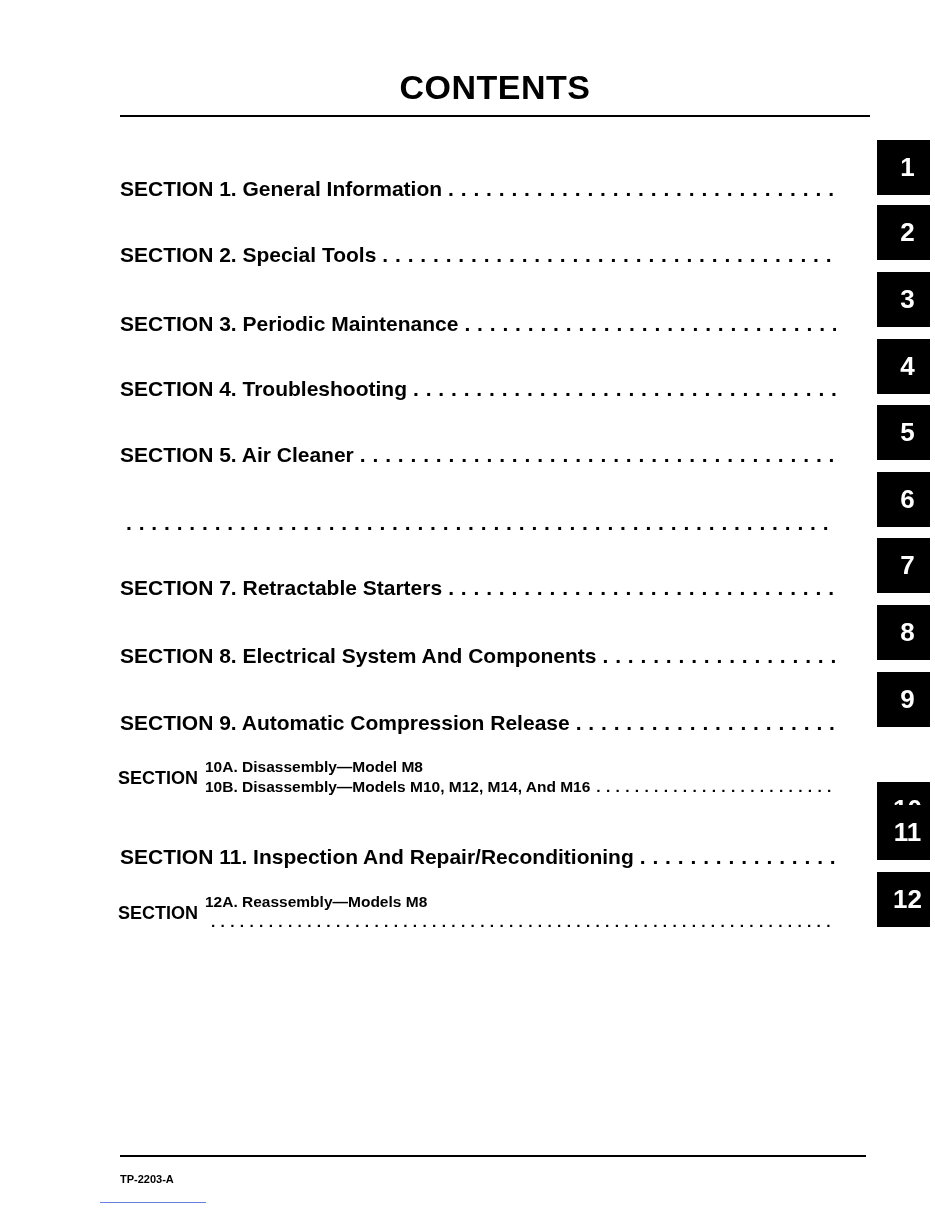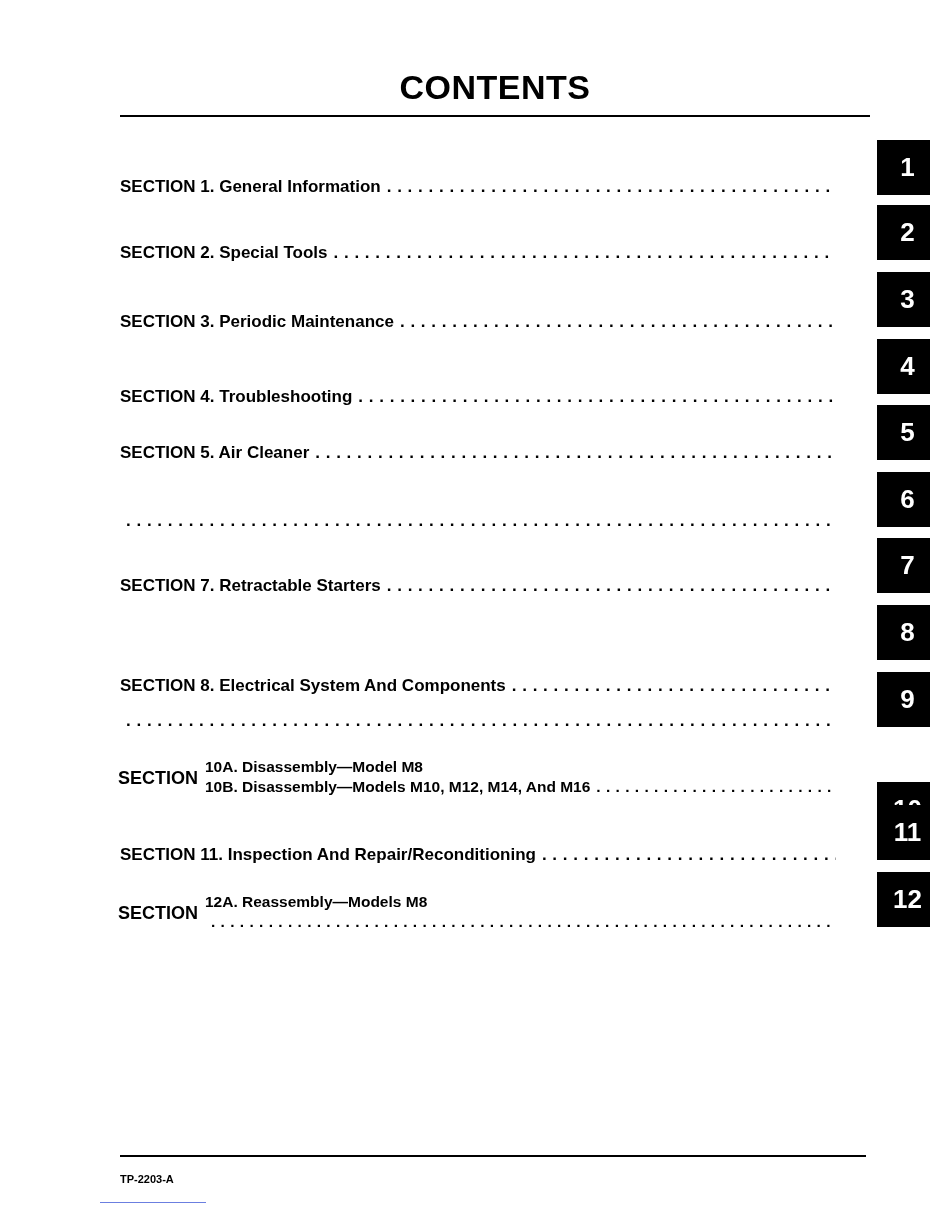--- a/index.html
+++ b/index.html
@@ -1,21 +1,21 @@
 <!DOCTYPE html>
 <html><head>
 <meta charset="utf-8">
 <style>
   html, body { margin:0; padding:0; background:#fff; }
   body { width:935px; height:1210px; position:relative; overflow:hidden;
          font-family:"Liberation Sans", sans-serif; color:#000; }
   .title { position:absolute; left:0; width:990px; top:68px; text-align:center;
            font-weight:bold; font-size:34px; letter-spacing:0.5px; }
   .top-rule { position:absolute; left:120px; top:115px; width:750px; height:2px; background:#000; }
-  .entry { position:absolute; left:120px; width:716px; font-weight:bold; font-size:17px;
+  .entry { position:absolute; left:120px; width:716px; font-weight:bold; font-size:21px;
            display:flex; align-items:baseline; white-space:nowrap; }
   .entry .leader { flex:1; overflow:hidden; margin-left:6px; letter-spacing:3.2px; font-weight:bold; }
   .entry .leader::before { content:". . . . . . . . . . . . . . . . . . . . . . . . . . . . . . . . . . . . . . . . . . . . . . . . . . . . . . . . . . . . . . . . . . . . . . . . . . . . . . . . . . . . . . ."; letter-spacing:0; word-spacing:1px; }
   .multi { position:absolute; left:118px; width:718px; font-weight:bold; font-size:15.5px; }
   .multi .sec { position:absolute; left:0; top:10px; font-size:18px; }
   .multi .l1 { position:absolute; left:87px; top:0; }
   .multi .l2 { position:absolute; left:87px; top:20px; width:631px; display:flex; align-items:baseline; white-space:nowrap; }
   .multi .leader { flex:1; overflow:hidden; margin-left:6px; }
   .multi .leader::before { content:". . . . . . . . . . . . . . . . . . . . . . . . . . . . . . . . . . . . . . . . . . . . . . . . . . . . . . . . . . . . . . . . . . . ."; word-spacing:1px; }
   .tab { position:absolute; left:877px; width:53px; height:55px; background:#000; color:#fff;
@@ -35,40 +35,41 @@
     <span class="leader"></span>
   </div>
 <div class="entry" style="top:243px">
     <span>SECTION 2. Special Tools</span>
     <span class="leader"></span>
   </div>
 <div class="entry" style="top:312px">
     <span>SECTION 3. Periodic Maintenance</span>
     <span class="leader"></span>
   </div>
-<div class="entry" style="top:387px">
+<div class="entry" style="top:377px">
     <span>SECTION 4. Troubleshooting</span>
     <span class="leader"></span>
   </div>
 <div class="entry" style="top:443px">
     <span>SECTION 5. Air Cleaner</span>
     <span class="leader"></span>
   </div>
 <div class="entry" style="top:511px">
     <span class="leader"></span>
   </div>
 <div class="entry" style="top:576px">
     <span>SECTION 7. Retractable Starters</span>
     <span class="leader"></span>
   </div>
-<div class="entry" style="top:676px">
+<div class="entry" style="top:644px">
     <span>SECTION 8. Electrical System And Components</span>
     <span class="leader"></span>
   </div>
 <div class="entry" style="top:711px">
+    <span>SECTION 9. Automatic Compression Release</span>
     <span class="leader"></span>
   </div>
 
 <div class="multi" style="top:758px">
   <span class="sec">SECTION</span>
   <span class="l1">10A. Disassembly—Model M8</span>
   <div class="l2">
       <span>10B. Disassembly—Models M10, M12, M14, And M16</span>
       <span class="leader"></span>
     </div>

